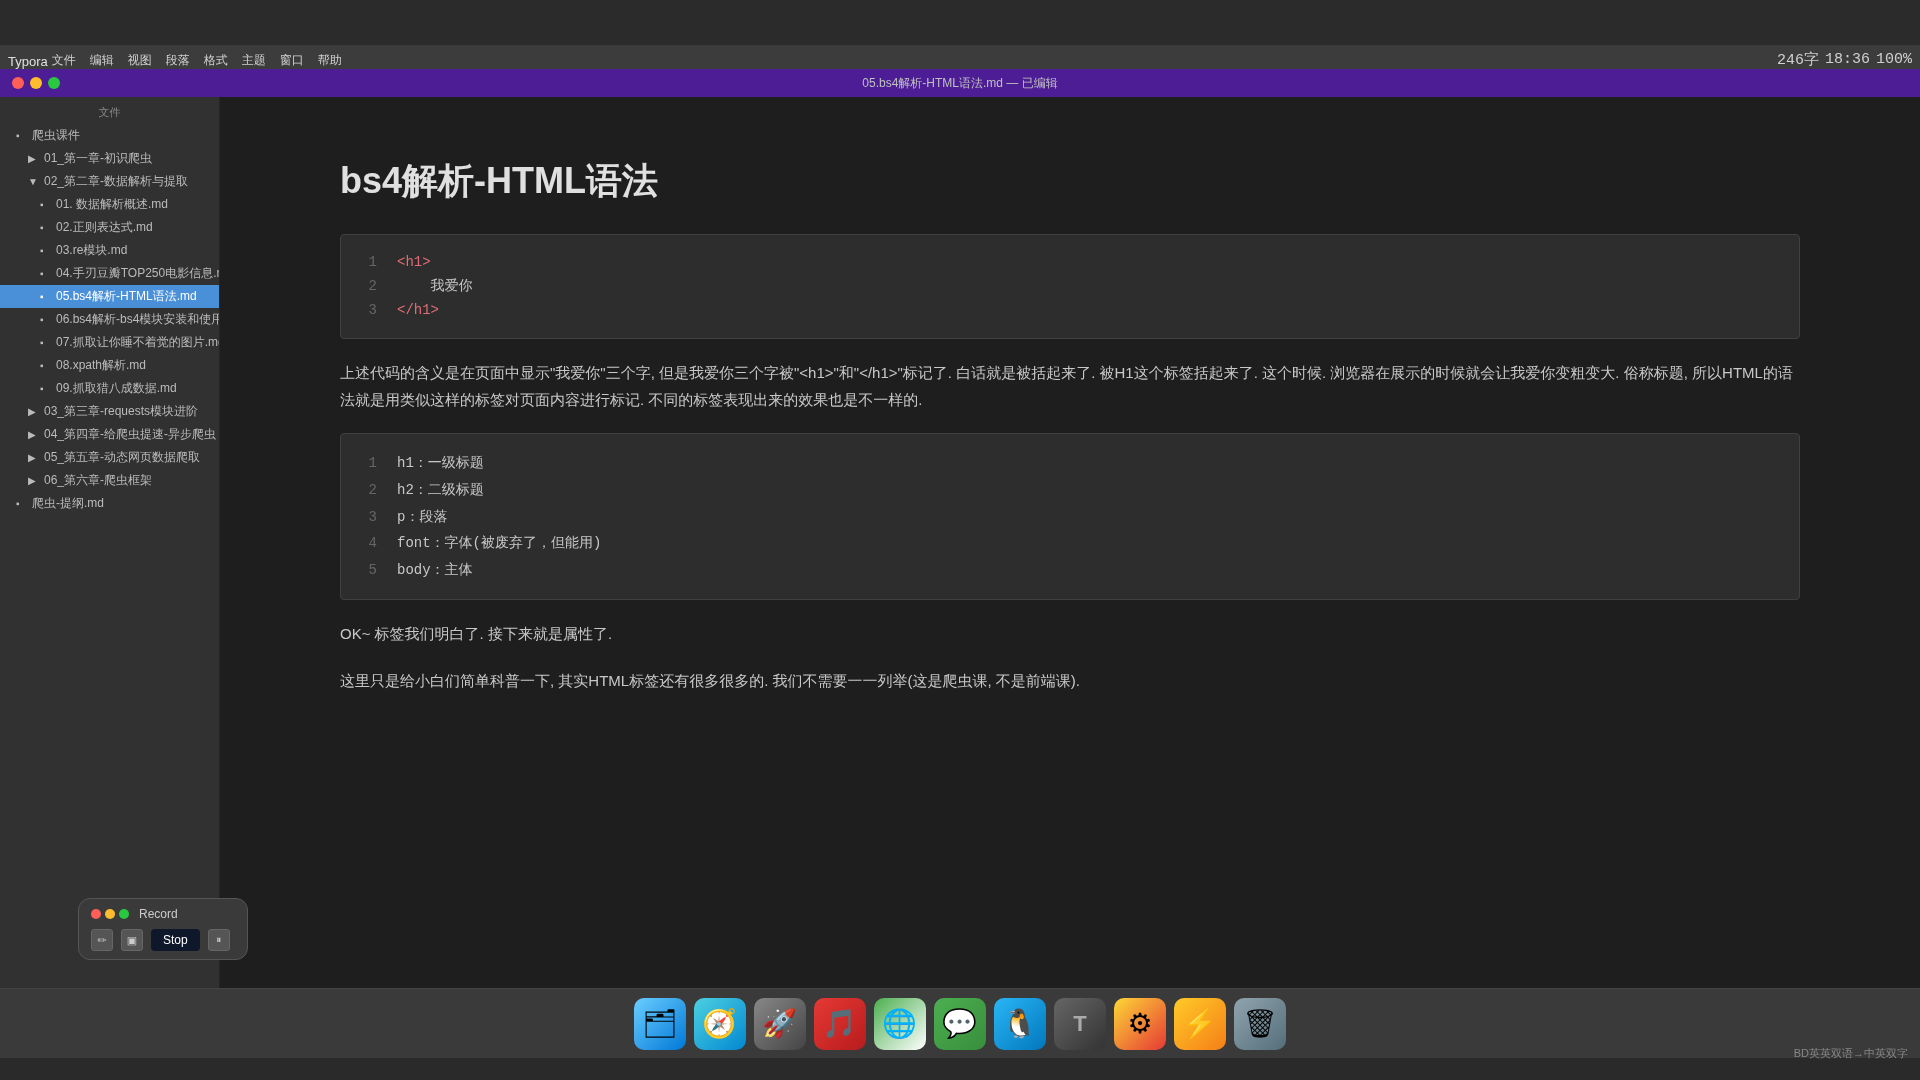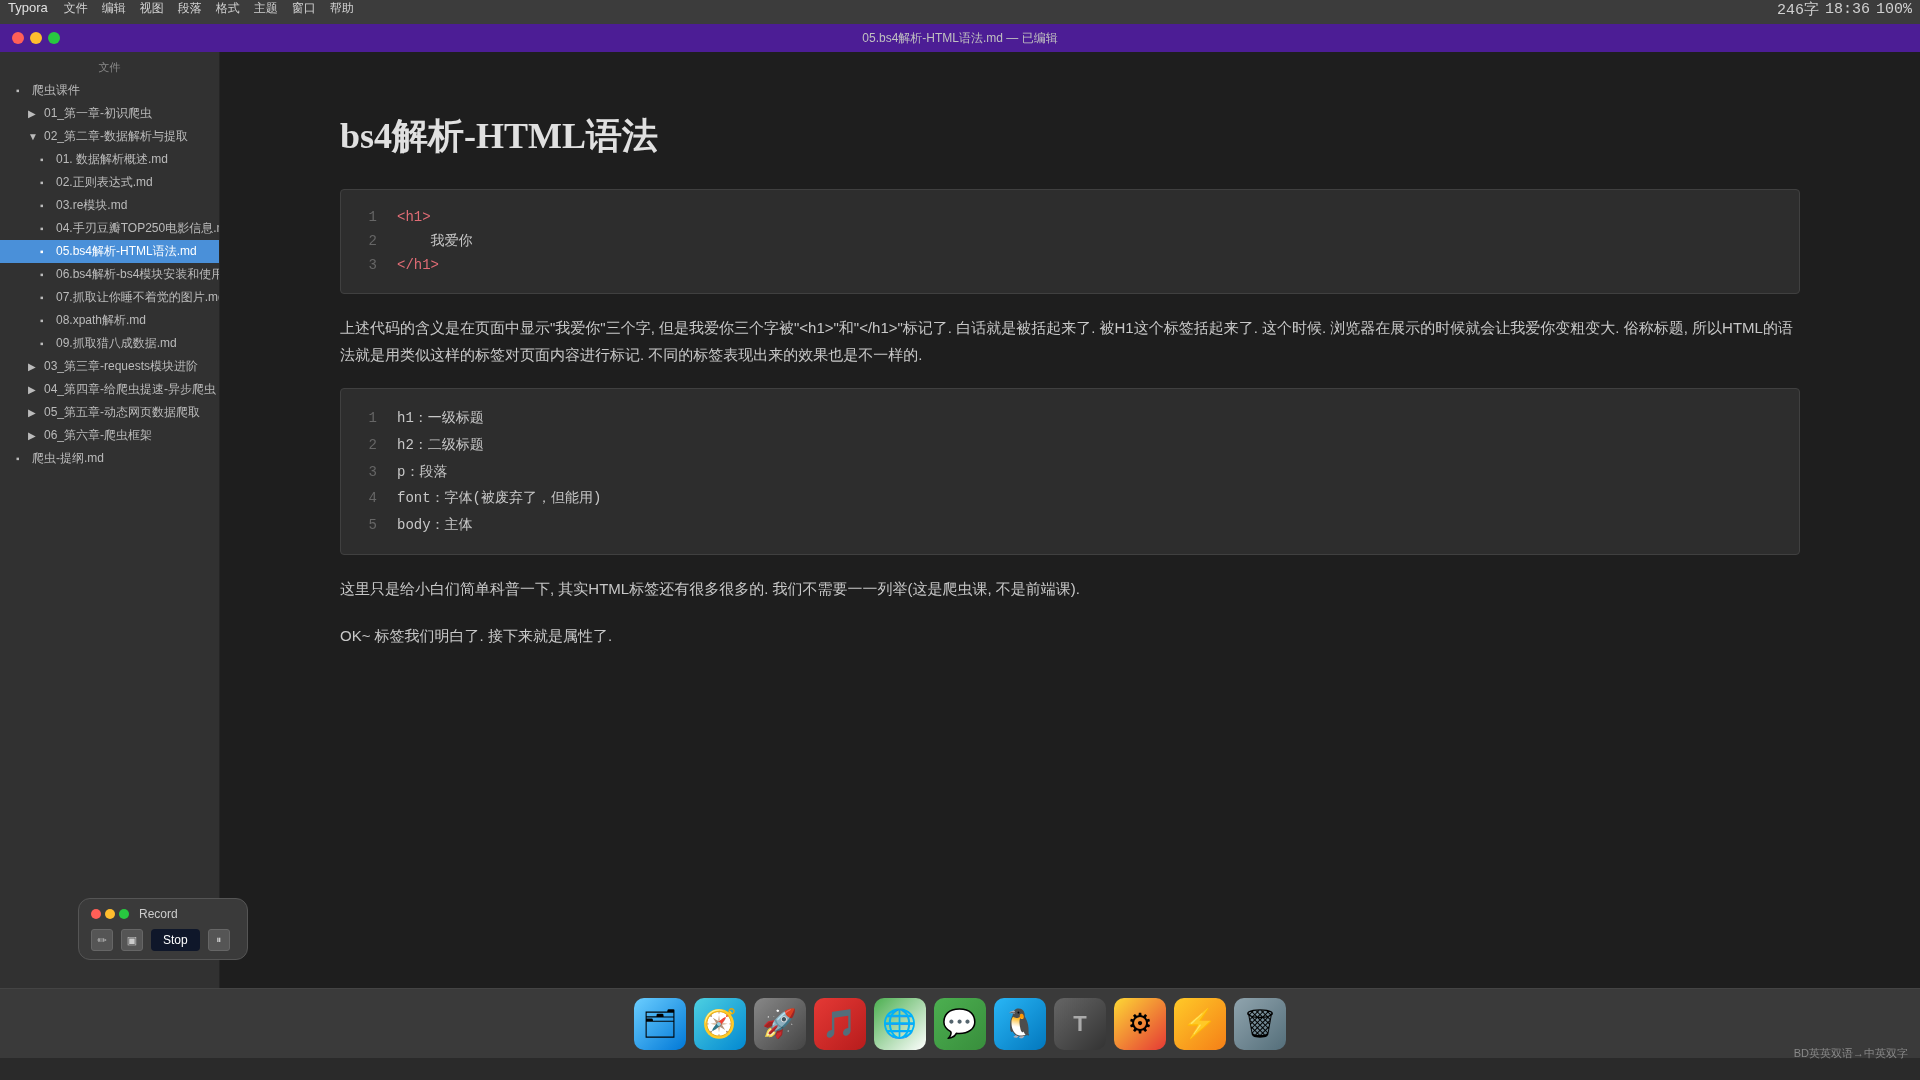--- a/index.html
+++ b/index.html
@@ -11,24 +11,25 @@
       overflow: hidden;
       display: flex;
       flex-direction: column;
     }
 
     
     .menubar {
       height: 24px;
       background: #3c3c3c;
       display: flex;
-      align-items: flex-start;
+      align-items: flex-end;
       padding: 0 8px;
-      gap: 16px;
+      gap: 4px;
       flex-shrink: 0;
+      margin-top: 45px;
     }
     .menubar-logo {
       font-size: 13px;
       color: #e0e0e0;
       font-weight: 500;
     }
     .menubar-items {
       display: flex;
       gap: 14px;
     }
@@ -130,21 +131,20 @@
       background: #1e1e1e;
       overflow-y: auto;
       padding: 60px 120px 60px 120px;
     }
 
     .doc-title {
       font-size: 36px;
       font-weight: bold;
       color: #e0e0e0;
       margin-bottom: 28px;
-      font-family: Liberation Serif, serif;
     }
 
     .doc-paragraph {
       font-size: 15px;
       color: #c8c8c8;
       line-height: 1.8;
       margin-bottom: 20px;
     }
 
     .code-block {
@@ -474,23 +474,23 @@
       <div class="list-line">
         <span class="list-num">4</span>
         <span>font：字体(被废弃了，但能用)</span>
       </div>
       <div class="list-line">
         <span class="list-num">5</span>
         <span>body：主体</span>
       </div>
     </div>
 
+    <p class="doc-paragraph">OK~ 标签我们明白了. 接下来就是属性了.</p>
+
     <p class="doc-paragraph">这里只是给小白们简单科普一下, 其实HTML标签还有很多很多的. 我们不需要一一列举(这是爬虫课, 不是前端课).</p>
-
-    <p class="doc-paragraph">OK~ 标签我们明白了. 接下来就是属性了.</p>
   </div>
 </div>
 
 <div class="record-panel">
   <div class="record-panel-titlebar">
     <div class="rp-dot rp-close"></div>
     <div class="rp-dot rp-min"></div>
     <div class="rp-dot rp-max"></div>
     <span class="record-title">Record</span>
   </div>

